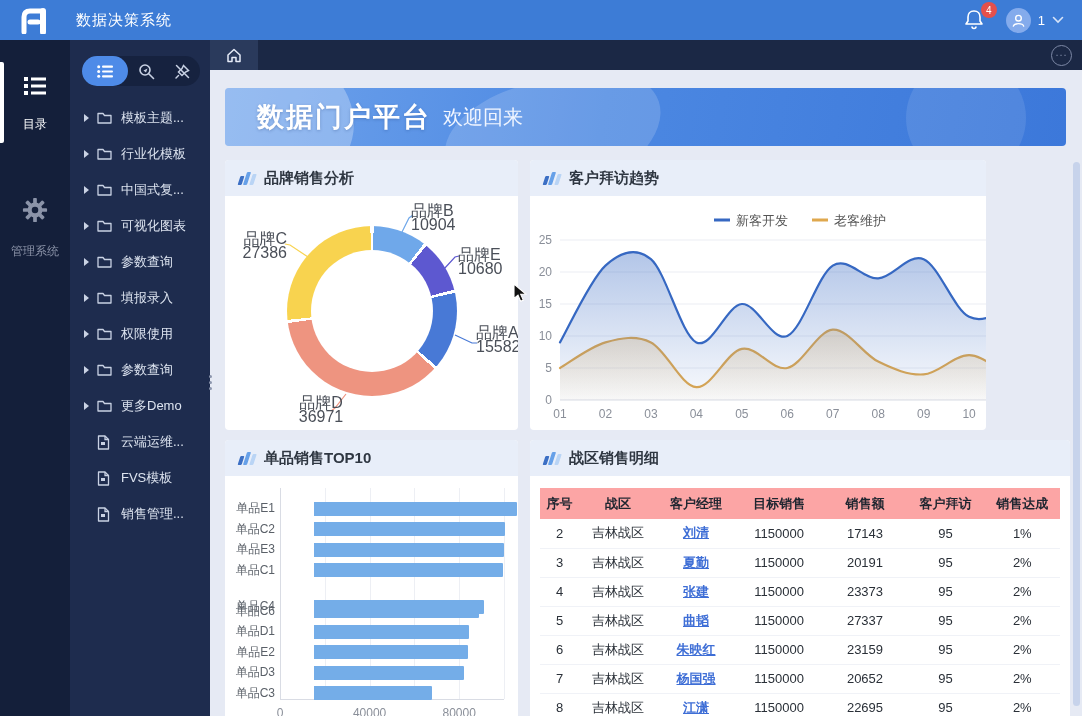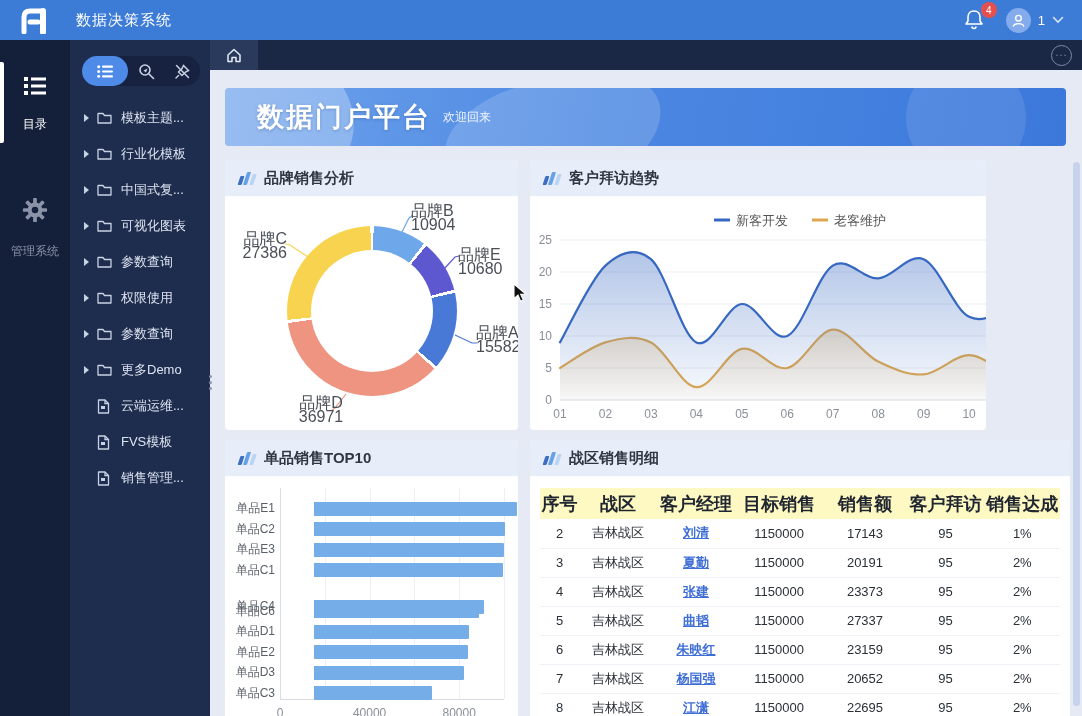--- a/index.html
+++ b/index.html
@@ -47,21 +47,21 @@
   .tab.home { width:48px; height:30px; background:#2A3A5C; display:flex; align-items:center; justify-content:center; cursor:pointer; }
   .tab-more { margin-left:auto; margin-right:10px; width:21px; height:21px; border-radius:50%; border:1.5px solid #7D88A6; color:#7D88A6; display:flex; align-items:center; justify-content:center; font-size:11px; letter-spacing:1px; cursor:pointer; line-height:1; padding-bottom:5px; }
 
   
   .content { position:absolute; left:210px; top:70px; width:872px; height:646px; background:#E6EAF4; }
   .banner { position:absolute; left:15px; top:18px; width:841px; height:58px; border-radius:4px; background:linear-gradient(100deg,#6FA3EC 0%, #4C88E2 45%, #3C78DA 100%); overflow:hidden; display:flex; align-items:center; }
   .banner::before { content:""; position:absolute; left:-30px; top:-40px; width:160px; height:140px; background:rgba(255,255,255,0.28); border-radius:50%; transform:rotate(20deg); }
   .banner::after { content:""; position:absolute; left:220px; top:-10px; width:220px; height:120px; background:rgba(255,255,255,0.16); border-radius:45% 55% 60% 40%; transform:rotate(-18deg); }
   .banner .deco { position:absolute; right:40px; top:-30px; width:120px; height:120px; background:rgba(255,255,255,0.10); border-radius:50%; }
   .banner-title { position:relative; z-index:2; color:#fff; font-size:27px; font-weight:bold; margin-left:32px; letter-spacing:2px; text-shadow:0 1px 3px rgba(30,60,120,.3); }
-  .banner-sub { position:relative; z-index:2; color:#F0F5FF; font-size:12px; margin-left:12px; margin-top:0; }
+  .banner-sub { position:relative; z-index:2; color:#F0F5FF; font-size:20px; margin-left:12px; margin-top:0; }
 
   .panel { position:absolute; background:#fff; border-radius:4px; overflow:hidden; }
   .p-brand  { left:15px;  top:90px;  width:293px; height:270px; }
   .p-visits { left:320px; top:90px;  width:456px; height:270px; }
   .p-top10  { left:15px;  top:370px; width:293px; height:290px; }
   .p-detail { left:320px; top:370px; width:540px; height:290px; }
   .phead { height:36px; background:#E8EEF9; display:flex; align-items:center; padding-left:14px; gap:9px; }
   .phead h3 { font-size:15px; color:#2F3742; font-weight:bold; }
   .picon { display:flex; align-items:flex-end; gap:2px; height:14px; }
   .picon i { display:block; width:4px; border-radius:1px; transform:skewX(-18deg); }
@@ -93,21 +93,21 @@
   .bar-row { position:absolute; left:0; height:21px; width:100%; display:flex; align-items:center;gap:34px; }
   .bar-cat { width:44px; text-align:right; font-size:12px; color:#5A6068; flex:none; }
   .bar-track { margin-left:5px; height:14px; position:relative; flex:1; }
   .bar-fill { position:absolute; left:0; top:0; height:14px; background:#74ADE8; border-radius:0 1px 1px 0; }
   .bar-axis { position:absolute; left:0; top:218px; width:281px; height:16px; }
   .bar-axis span { position:absolute; transform:translateX(-50%); font-size:12px; color:#8A8F99; }
 
   
   .tbl-wrap { padding:12px 10px 0; }
   table { width:100%; border-collapse:collapse; table-layout:fixed; }
-  th { background:#fef9c3; font-size:18px; color:#1F2630; font-weight:bold; height:31px; text-align:center; }
+  th { background:#fca5a5; font-size:13px; color:#1F2630; font-weight:bold; height:31px; text-align:center; }
   td { font-size:13px; color:#2A3038; height:29px; text-align:center; border-bottom:1px solid #F0F2F7; }
   td a { color:#3E6ED6; text-decoration:underline; font-weight:bold; cursor:pointer; }
   col.c0{width:7.5%} col.c1{width:15%} col.c2{width:15%} col.c3{width:17%} col.c4{width:16%} col.c5{width:15%} col.c6{width:14.5%}
 
   .scroll-thumb { position:absolute; right:2px; top:92px; width:7px; height:544px; border-radius:4px; background:#C7D3EB; cursor:pointer; z-index:25; }
 
   .cursor { position:absolute; left:513px; top:283px; z-index:50; pointer-events:none; }
 </style>
 </head>
 <body>
@@ -246,20 +246,29 @@
           <span class="mi-label">可视化图表</span>
         </div>
         <div class="menu-item">
           <span class="caret"></span>
           <span class="mi-icon">
             <svg width="15" height="13" viewBox="0 0 15 13">
               <path d="M1 3 V11 H14 V3.5 H7.5 L6 1.5 H1 Z" fill="none" stroke="#C9D2E4" stroke-width="1.3" stroke-linejoin="round"></path>
             </svg>
           </span>
           <span class="mi-label">参数查询</span>
+        </div>
+        <div class="menu-item">
+          <span class="caret"></span>
+          <span class="mi-icon">
+            <svg width="15" height="13" viewBox="0 0 15 13">
+              <path d="M1 3 V11 H14 V3.5 H7.5 L6 1.5 H1 Z" fill="none" stroke="#C9D2E4" stroke-width="1.3" stroke-linejoin="round"></path>
+            </svg>
+          </span>
+          <span class="mi-label">填报录入</span>
         </div>
         <div class="menu-item">
           <span class="caret"></span>
           <span class="mi-icon">
             <svg width="15" height="13" viewBox="0 0 15 13">
               <path d="M1 3 V11 H14 V3.5 H7.5 L6 1.5 H1 Z" fill="none" stroke="#C9D2E4" stroke-width="1.3" stroke-linejoin="round"></path>
             </svg>
           </span>
           <span class="mi-label">权限使用</span>
         </div>

